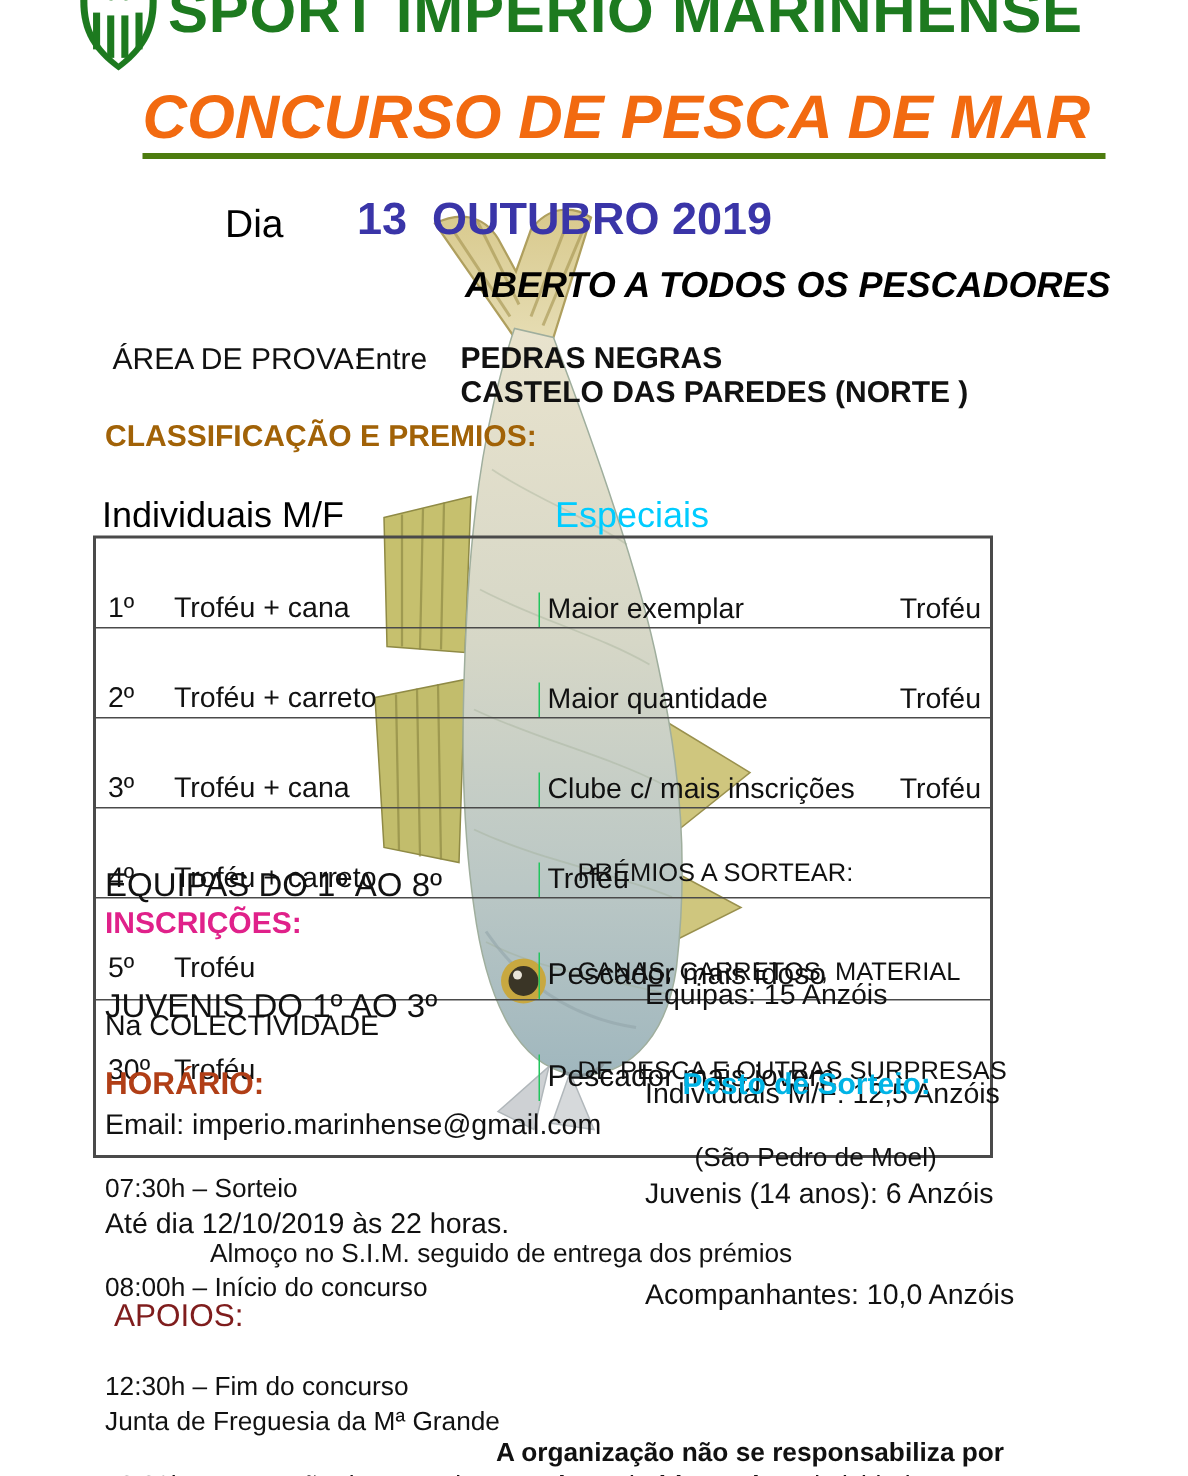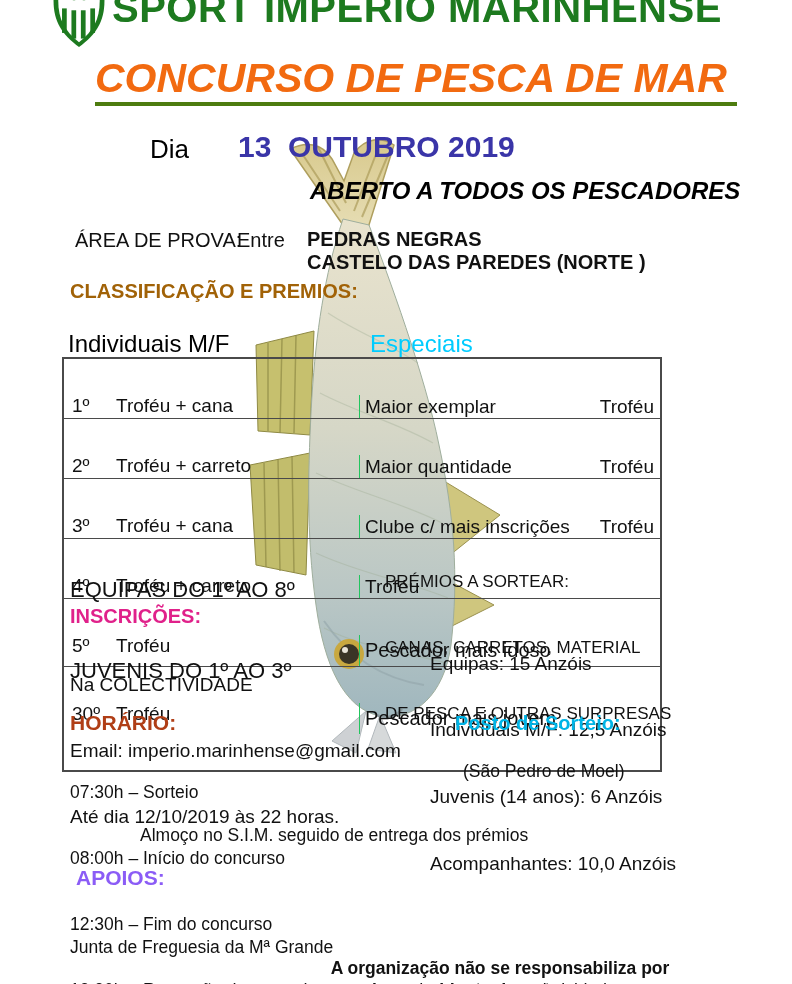--- a/index.html
+++ b/index.html
@@ -49,21 +49,21 @@
   .reg-lines{left:70px;top:630px;font-size:19px;line-height:22px;}
   .fees{left:430px;top:608px;font-size:19px;line-height:22.3px;}
   
   .sched-heading{left:70px;top:711px;font-size:21px;font-weight:bold;color:#b03e16;}
   .sched-lines{left:70px;top:737px;font-size:17.5px;line-height:22px;}
   .sched-extra{left:140px;top:825px;font-size:17.5px;}
   .draw-heading{left:455px;top:712px;font-size:20px;font-weight:bold;color:#00b4e6;}
   .draw-line1{left:437px;top:739px;font-size:17.5px;}
   .draw-line2{left:463px;top:761px;font-size:17.5px;}
   
-  .sup-heading{left:76px;top:866px;font-size:21px;font-weight:bold;color:#8b5cf6;}
+  .sup-heading{left:76px;top:866px;font-size:21px;font-weight:normal;color:#7f1d1d;}
   .sup-lines{left:70px;top:892px;font-size:17.5px;line-height:22px;}
   
   .disclaimer{left:300px;top:957px;width:400px;font-size:17.5px;font-weight:bold;line-height:22px;text-align:center;white-space:normal;}
   .disclaimer div{white-space:pre;}
   
   .fish{left:228px;top:133px;width:330px;height:622px;z-index:0;}
   .content-layer{position:absolute;inset:0;z-index:1;}
 </style>
 </head>
 <body>

